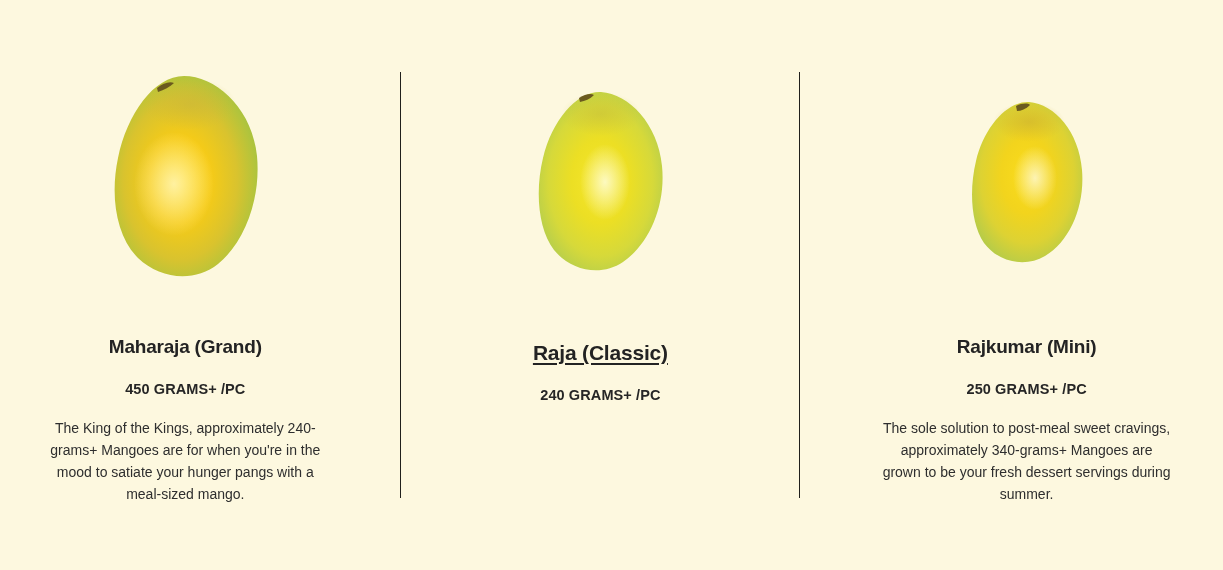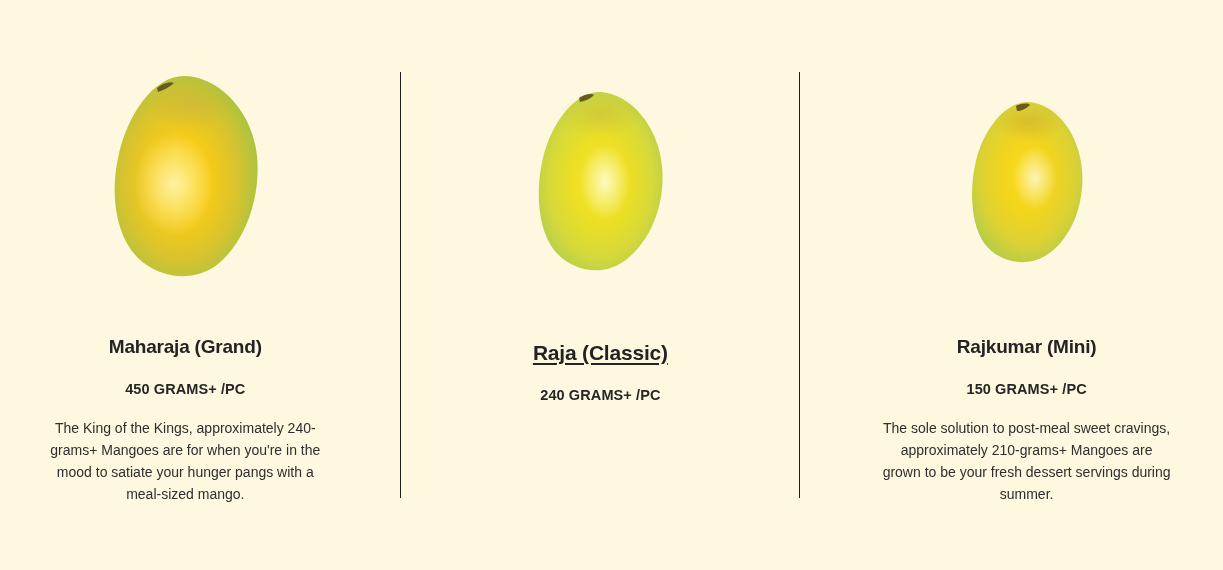--- a/index.html
+++ b/index.html
@@ -203,20 +203,20 @@
             <stop offset="100%" stop-color="#cbae2e" stop-opacity="0"></stop>
           </radialGradient>
         </defs>
         <path d="M60 2 C86 4 110 32 113 70 C116 106 101 141 76 156 C56 168 29 162 15 143 C2 124 0 90 7 61 C15 27 38 1 60 2 Z" fill="url(#gC)"></path>
         <ellipse cx="66" cy="78" rx="22" ry="32" fill="url(#hlC)"></ellipse>
         <ellipse cx="60" cy="22" rx="36" ry="20" fill="url(#topC)"></ellipse>
         <path d="M47 6 C53 3 59 3 61 5 C57 9 52 11 48 11 Z" fill="#6b5a1e"></path>
       </svg>
     </div>
     <div class="product-title">Rajkumar (Mini)</div>
-    <div class="product-weight">150 GRAMS+ /PC</div>
-    <div class="product-description">The sole solution to post-meal sweet cravings, approximately 210-grams+ Mangoes are grown to be your fresh dessert servings during summer.</div>
+    <div class="product-weight">250 GRAMS+ /PC</div>
+    <div class="product-description">The sole solution to post-meal sweet cravings, approximately 340-grams+ Mangoes are grown to be your fresh dessert servings during summer.</div>
   </div>
 
   <div class="divider divider-1"></div>
   <div class="divider divider-2"></div>
 
 </div>
 
 </body></html>

